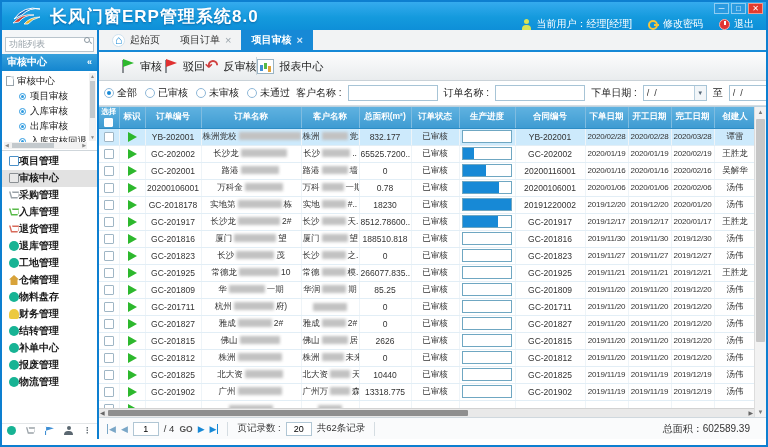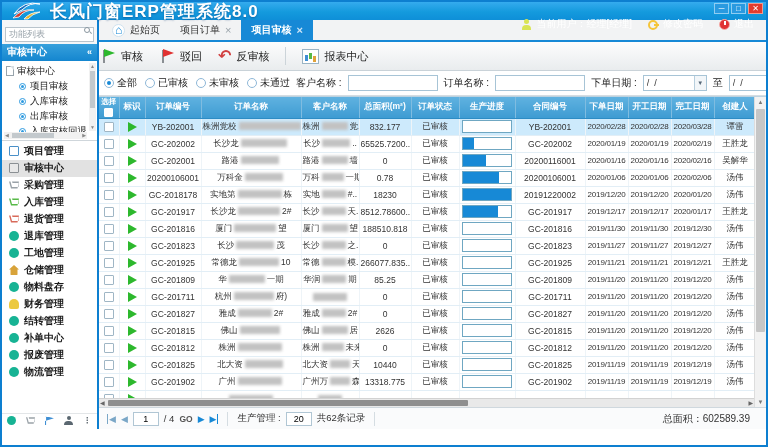--- a/index.html
+++ b/index.html
@@ -1,20 +1,20 @@
 <!DOCTYPE html>
 <html><head>
 <meta charset="utf-8">
 <style>
   html,body{margin:0;padding:0;background:#e8eef2;font-family:"Liberation Sans","DejaVu Sans",sans-serif;}
   *{box-sizing:border-box;}
   .window{position:relative;width:768px;height:447px;border:2px solid #0d7fd0;background:#fff;overflow:hidden;}
 
   
-  .titlebar{height:18px;background:linear-gradient(#35abee 0%,#149add 55%,#0e8fd8 100%);display:flex;align-items:center;padding:0 8px;position:relative;}
+  .titlebar{height:28px;background:linear-gradient(#35abee 0%,#149add 55%,#0e8fd8 100%);display:flex;align-items:center;padding:0 8px;position:relative;}
   .logo{width:34px;height:26px;margin-right:6px;flex:none;}
   .app-title{color:#fff;font-size:17px;font-weight:bold;letter-spacing:1px;text-shadow:0 1px 2px rgba(0,50,110,.45);}
   .winctrl{position:absolute;top:1px;right:3px;display:flex;gap:2px;}
   .winbtn{width:15px;height:11px;font-size:8px;line-height:10px;text-align:center;color:#fff;background:#2a9ae0;border:1px solid #8fcdf2;cursor:pointer;}
   .winbtn.close{background:#e23b2e;border-color:#f19a90;}
   .session{position:absolute;top:15px;right:12px;display:flex;align-items:center;gap:16px;color:#fff;font-size:10px;}
   .sess-item{display:flex;align-items:center;gap:4px;}
   .icon-user{width:11px;height:11px;position:relative;}
   .icon-user::before{content:'';position:absolute;left:3px;top:0;width:5px;height:5px;border-radius:50%;background:#d9e455;}
   .icon-user::after{content:'';position:absolute;left:1px;bottom:0;width:9px;height:5px;border-radius:4px 4px 0 0;background:#d9e455;}
@@ -45,21 +45,21 @@
   .tree-item{display:flex;align-items:center;gap:4px;height:15px;color:#222;cursor:pointer;white-space:nowrap;}
   .bullet{width:7px;height:7px;border:1.5px solid #2e9ae0;border-radius:50%;background:#fff;position:relative;flex:none;}
   .bullet::after{content:'';position:absolute;inset:1px;border-radius:50%;background:#2e9ae0;}
   .tree-vscroll{position:absolute;right:1px;top:2px;bottom:9px;width:7px;background:#f1f1f1;}
   .tree-vscroll .thumb{position:absolute;left:1px;right:1px;top:8px;height:55%;background:#c3c9cd;}
   .tree-vscroll .a{position:absolute;left:0;width:100%;text-align:center;font-size:5px;color:#888;line-height:7px;}
   .tree-hscroll{position:absolute;left:2px;right:10px;bottom:1px;height:7px;background:#f1f1f1;}
   .tree-hscroll .thumb{position:absolute;top:1px;bottom:1px;left:8px;width:50%;background:#c3c9cd;}
   .tree-hscroll .a{position:absolute;top:0;font-size:5px;color:#888;line-height:7px;}
   .menu{flex:1;padding-top:2px;font-size:10px;font-weight:bold;color:#1c1c1c;overflow:hidden;}
-  .menu-item{display:flex;align-items:center;gap:5px;height:17px;padding:0 4px 0 7px;cursor:pointer;white-space:nowrap;font-family:Liberation Mono, monospace;}
+  .menu-item{display:flex;align-items:center;height:17px;padding:0 4px 0 7px;cursor:pointer;white-space:nowrap;font-family:Liberation Mono, monospace;}
   .menu-item.selected{background:#e2e2e2;}
   .menu-item.hovered{background:#ececec;}
   .mi{width:10px;height:10px;flex:none;border-radius:2px;}
   .mi-dot-teal{border-radius:50%;background:#17b394;}
   .mi-doc-blue{background:#fff;border:1.5px solid #4a90c8;border-radius:1px;}
   .mi-clipboard{background:#e8e8e8;border:1.5px solid #8a8f93;border-radius:1px;}
   .mi-cart-gray{background:#9aa2a8;clip-path:polygon(0 15%,15% 15%,30% 70%,95% 70%,100% 30%,35% 30%,30% 15%,100% 15%,85% 85%,20% 85%);}
   .mi-cart-green{background:#57b947;clip-path:polygon(0 15%,15% 15%,30% 70%,95% 70%,100% 30%,35% 30%,30% 15%,100% 15%,85% 85%,20% 85%);}
   .mi-cart-red{background:#d86a5a;clip-path:polygon(0 15%,15% 15%,30% 70%,95% 70%,100% 30%,35% 30%,30% 15%,100% 15%,85% 85%,20% 85%);}
   .mi-machine-blue{background:#7e98b8;border-radius:1px;}
@@ -77,21 +77,21 @@
 
   
   .tabbar{height:22px;flex:none;background:#f2f3f4;display:flex;align-items:flex-end;border-bottom:2px solid #1789d6;padding-left:3px;}
   .tab{height:20px;display:flex;align-items:center;gap:5px;padding:0 10px;font-size:10px;color:#333;cursor:pointer;white-space:nowrap;}
   .tab.active{background:#1789d6;color:#fff;font-weight:bold;}
   .tab .home-ico{color:#1789d6;font-size:12px;line-height:10px;background:#fff;border-radius:50%;width:13px;height:13px;text-align:center;border:1px solid #cfe2ef;}
   .tab-x{color:#9aa4ab;font-size:11px;line-height:10px;}
   .tab.active .tab-x{color:#cfe6f7;}
 
   
-  .toolbar{height:29px;flex:none;background:linear-gradient(#fdfdfd,#e9ecee);border-bottom:1px solid #c9d2d8;display:flex;align-items:center;padding:0 1px;gap:16px;font-size:11px;color:#222;}
+  .toolbar{height:29px;flex:none;background:linear-gradient(#fdfdfd,#e9ecee);border-bottom:1px solid #c9d2d8;display:flex;align-items:center;padding:0 20px;gap:0;font-size:11px;color:#222;}
   .tool{display:flex;align-items:center;gap:5px;cursor:pointer;}
   .flagico{position:relative;width:16px;height:17px;flex:none;}
   .flagico::before{content:'';position:absolute;left:3px;top:2px;width:1.6px;height:13px;background:#8a8f93;}
   .flagico::after{content:'';position:absolute;left:4px;top:1px;width:0;height:0;border-top:4.5px solid transparent;border-bottom:4.5px solid transparent;border-left:11px solid var(--c);}
   .undo-ico{color:#d04040;font-size:16px;font-weight:bold;line-height:14px;}
   .chart-ico{width:17px;height:15px;border:1px solid #9ab4c4;background:#fff;position:relative;flex:none;}
   .chart-ico::after{content:'';position:absolute;left:2px;bottom:2px;width:3px;height:6px;background:#3f8fd4;box-shadow:4px -2px 0 #57b947,8px 1px 0 #e0a23a;}
   .vsep{width:1px;height:18px;background:#ccd4d9;}
 
   
@@ -749,21 +749,21 @@
 
       <div class="pager">
         <span class="pg-btn edge">◀</span>
         <span class="pg-btn">◀</span>
         <input class="pg-input" value="1" style="">
         <span>/ 4</span>
         <span class="go">GO</span>
         <span class="pg-btn fwd">▶</span>
         <span class="pg-btn fwd edge-r">▶</span>
         <span class="sep"></span>
-        <span>生产管理 :</span>
+        <span>页记录数 :</span>
         <input class="pg-input" value="20" style="">
         <span>共62条记录</span>
         <span class="sep"></span>
         <span class="total-area">总面积：602589.39</span>
       </div>
     </div>
   </div>
 </div>
 
 </body></html>

